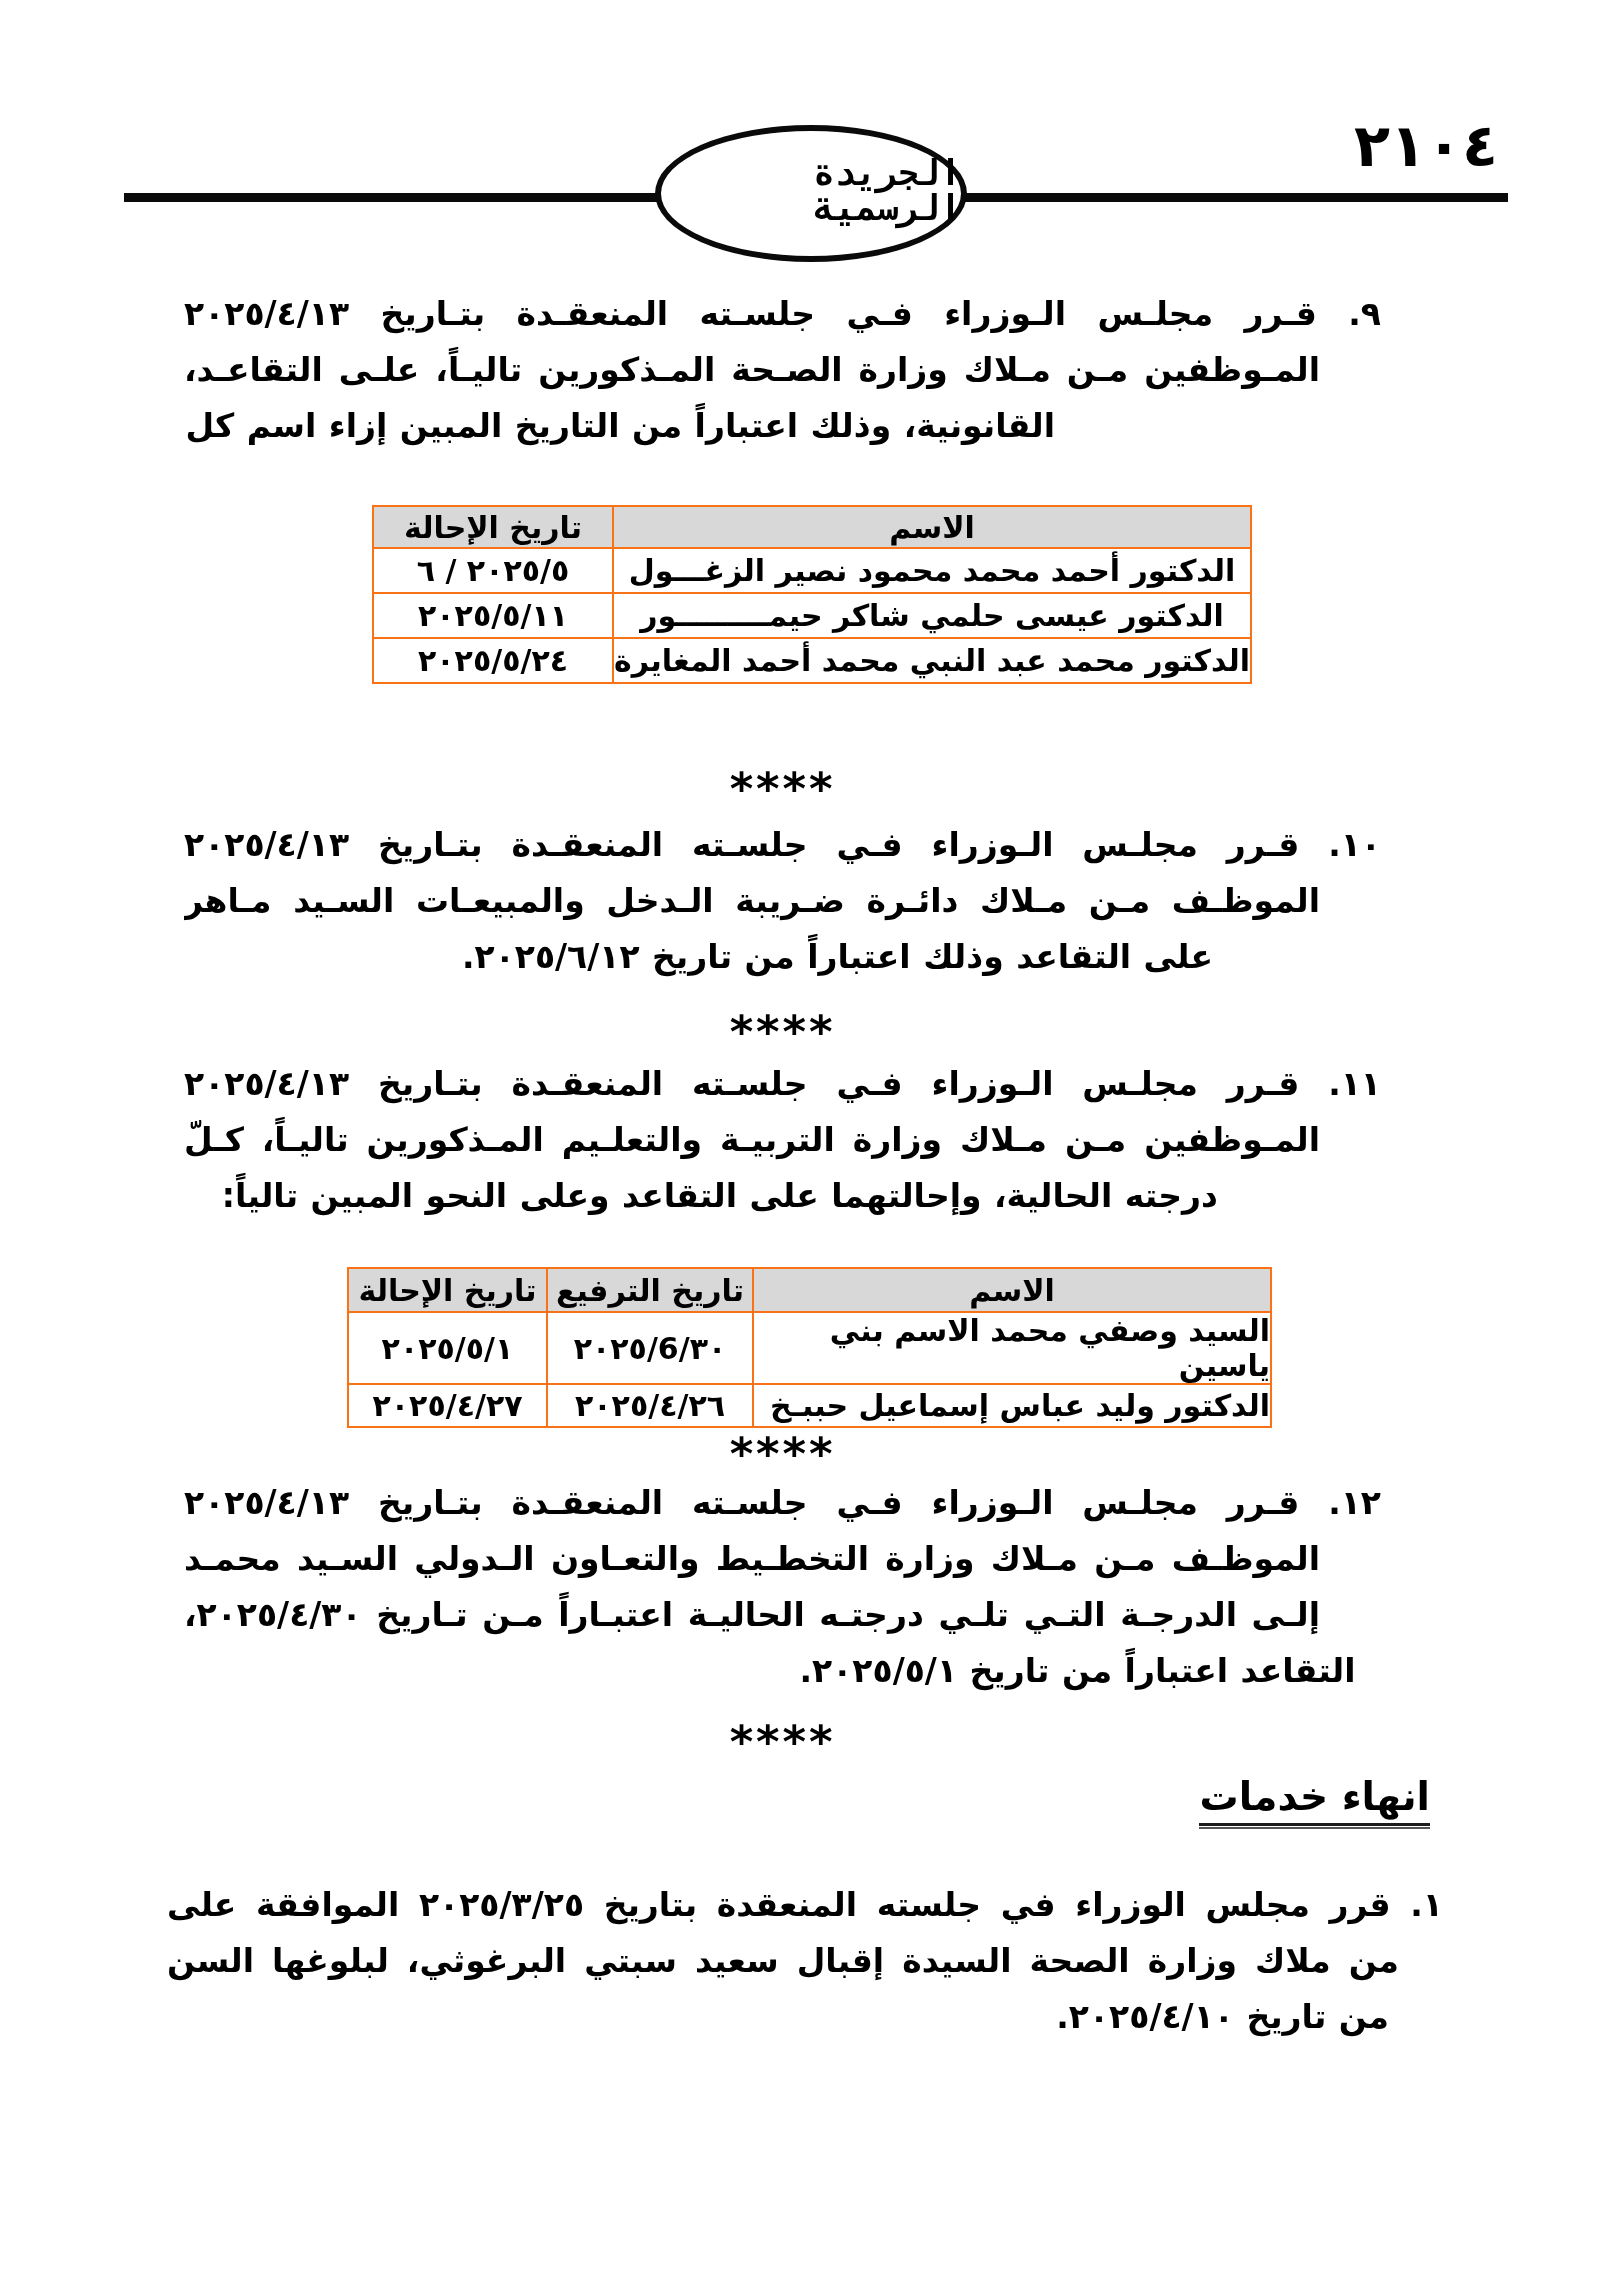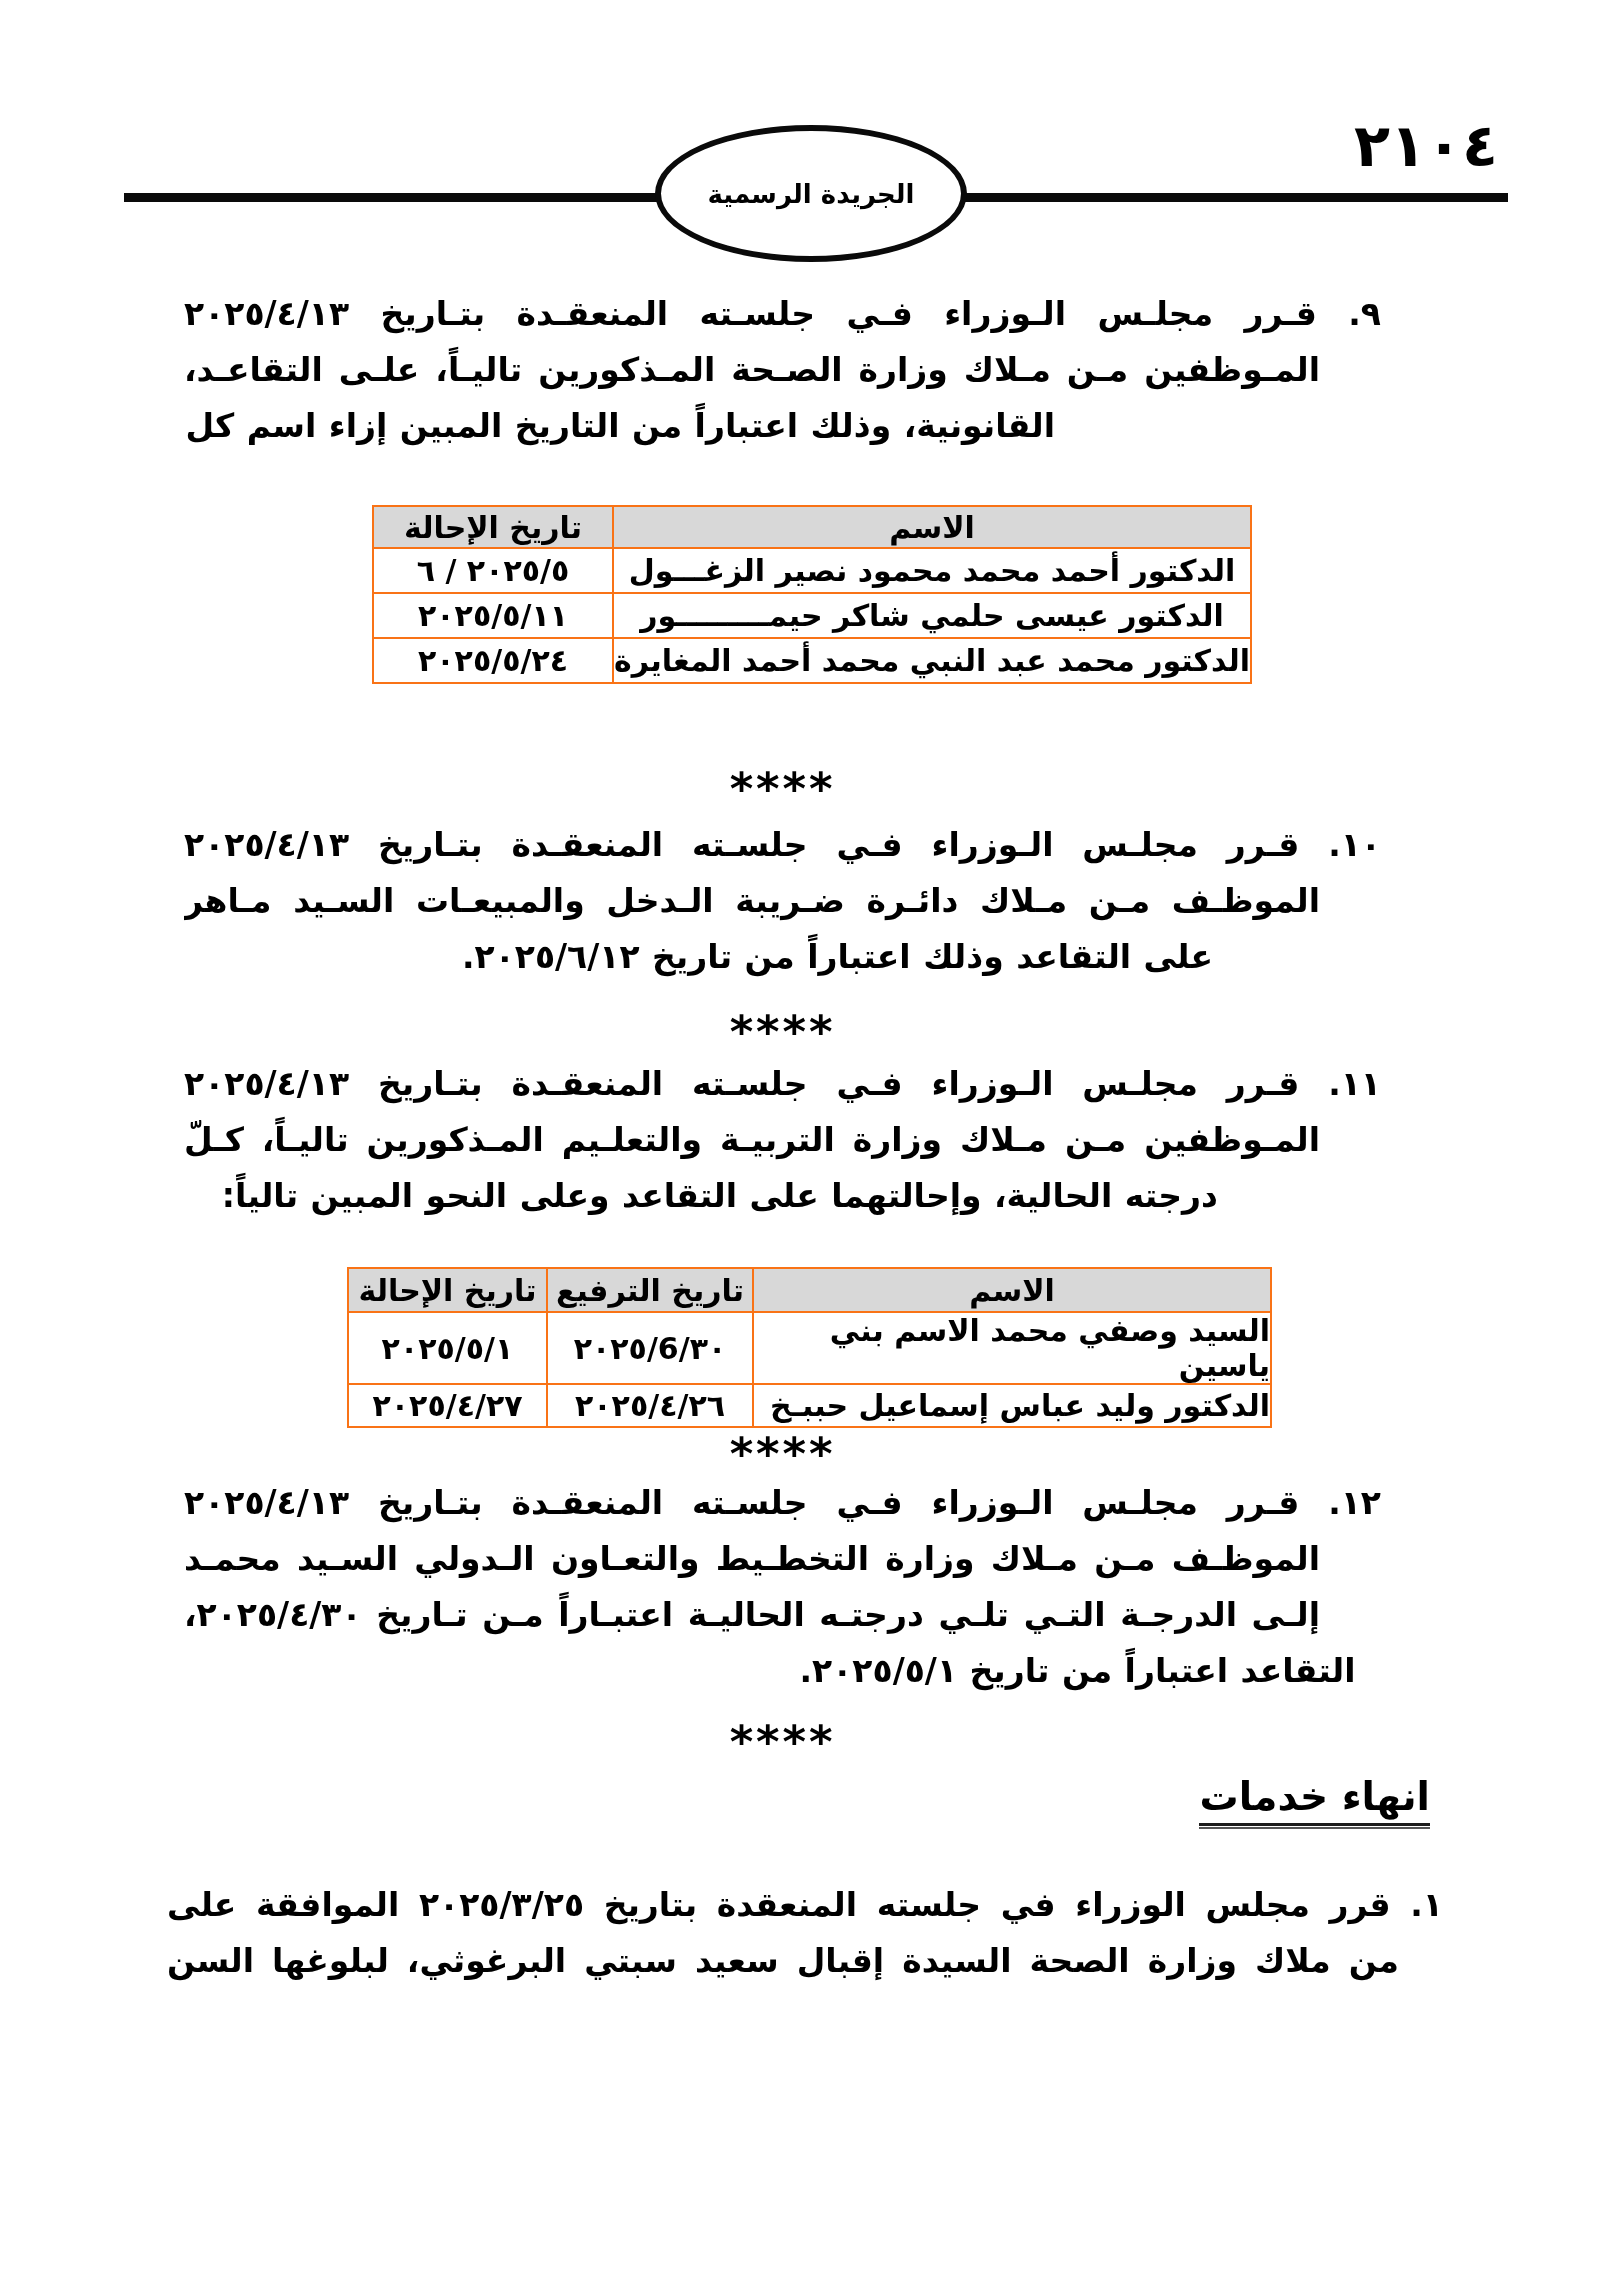--- a/index.html
+++ b/index.html
@@ -8,21 +8,21 @@
     font-family:"DejaVu Sans", sans-serif; font-weight:700; color:#000000;
     direction:rtl; overflow:hidden;
   }
   
   .rule{position:absolute; top:193px; left:124px; width:1384px; height:8.8px; background:#0a0a0a;}
   .seal{
     position:absolute; top:125px; left:655px; width:312px; height:137px;
     background:#fff; border:6.9px solid #0a0a0a; border-radius:50%;
     display:flex; align-items:center; justify-content:center; box-sizing:border-box;
   }
-  .seal span{font-size:26px; line-height:1;}
+  .seal span{font-size:35px; line-height:1;font-family:Liberation Mono, monospace;}
   .page-number{position:absolute; top:116px; right:123px; font-size:59px; line-height:1; letter-spacing:2px;}
   
   .para{position:absolute; right:240px; width:1197px; font-size:33px; line-height:56px;}
   .para-end{position:absolute; right:178px; width:1276px; font-size:33px; line-height:56px;}
   .line{
     text-align:justify; text-align-last:justify;
     max-height:56px; overflow:hidden; word-spacing:1px;
   }
   .cont{margin-right:61px;}
   .cont-sm{margin-right:44px;}
@@ -153,16 +153,17 @@
 
   <div class="sep" style="top:1720px">****</div>
 
   <div class="heading">
     <span class="h-outer"><span class="h-inner">انهاء خدمات</span></span>
   </div>
 
   <div class="para-end" style="top:1877px">
     <div class="line">١. قرر مجلس الوزراء في جلسته المنعقدة بتاريخ ٢٠٢٥/٣/٢٥ الموافقة على إنهاء خدمة الموظفة</div>
     <div class="line cont-sm">من ملاك وزارة الصحة السيدة إقبال سعيد سبتي البرغوثي، لبلوغها السن القانونية، وذلك اعتباراً</div>
+    <div class="line cont-sm last lp1">من تاريخ ٢٠٢٥/٤/١٠.</div>
   </div>
 
 </div>
 
 
 </body></html>

